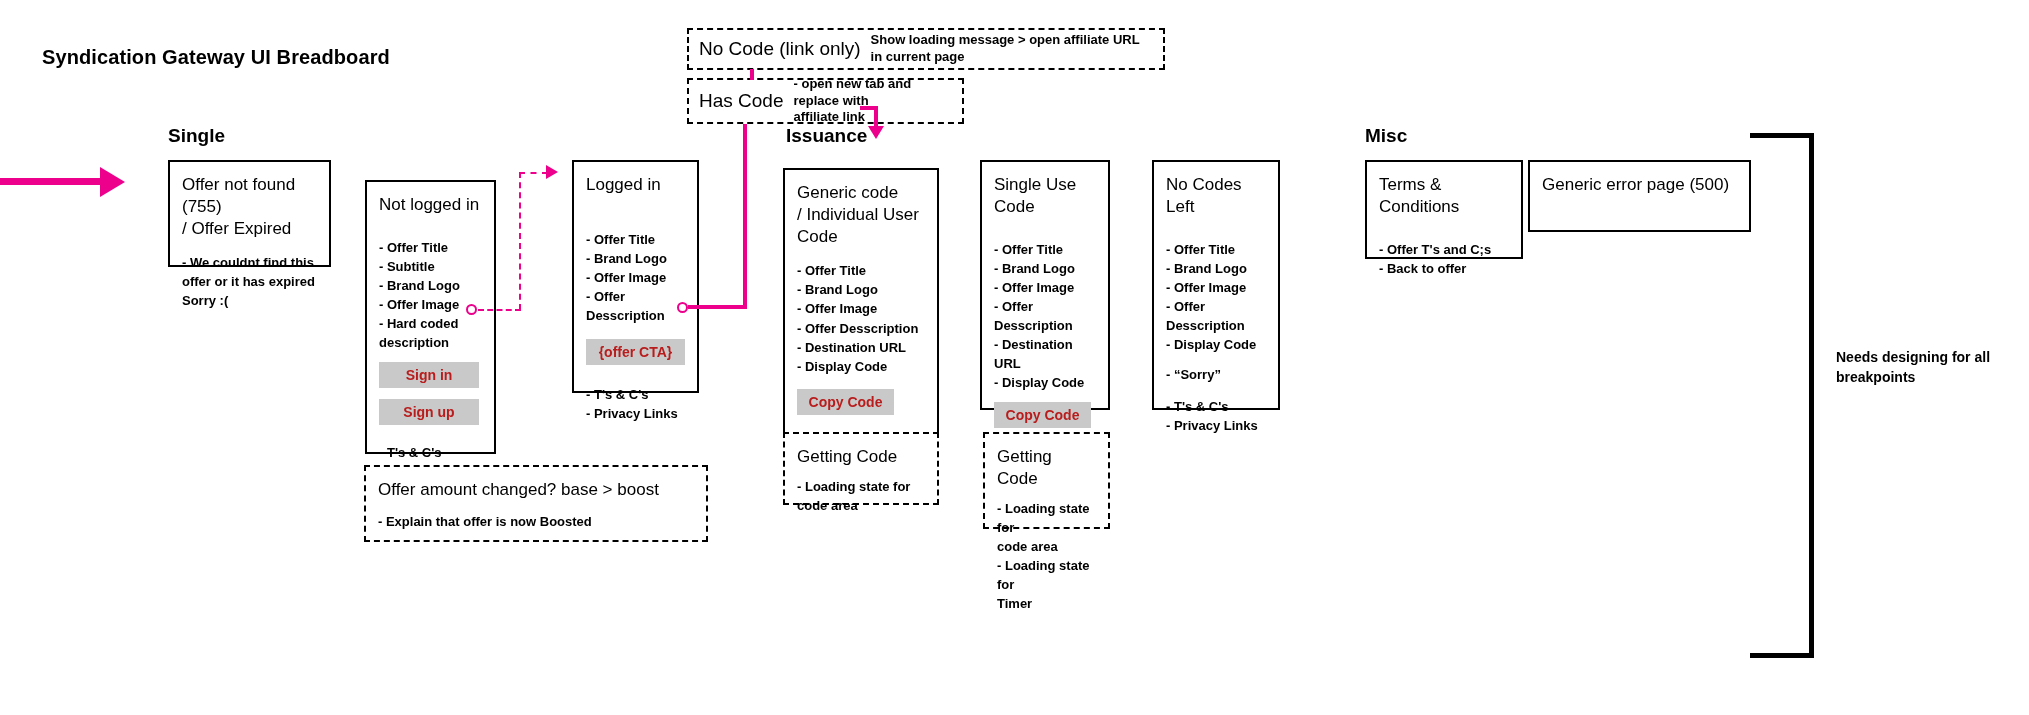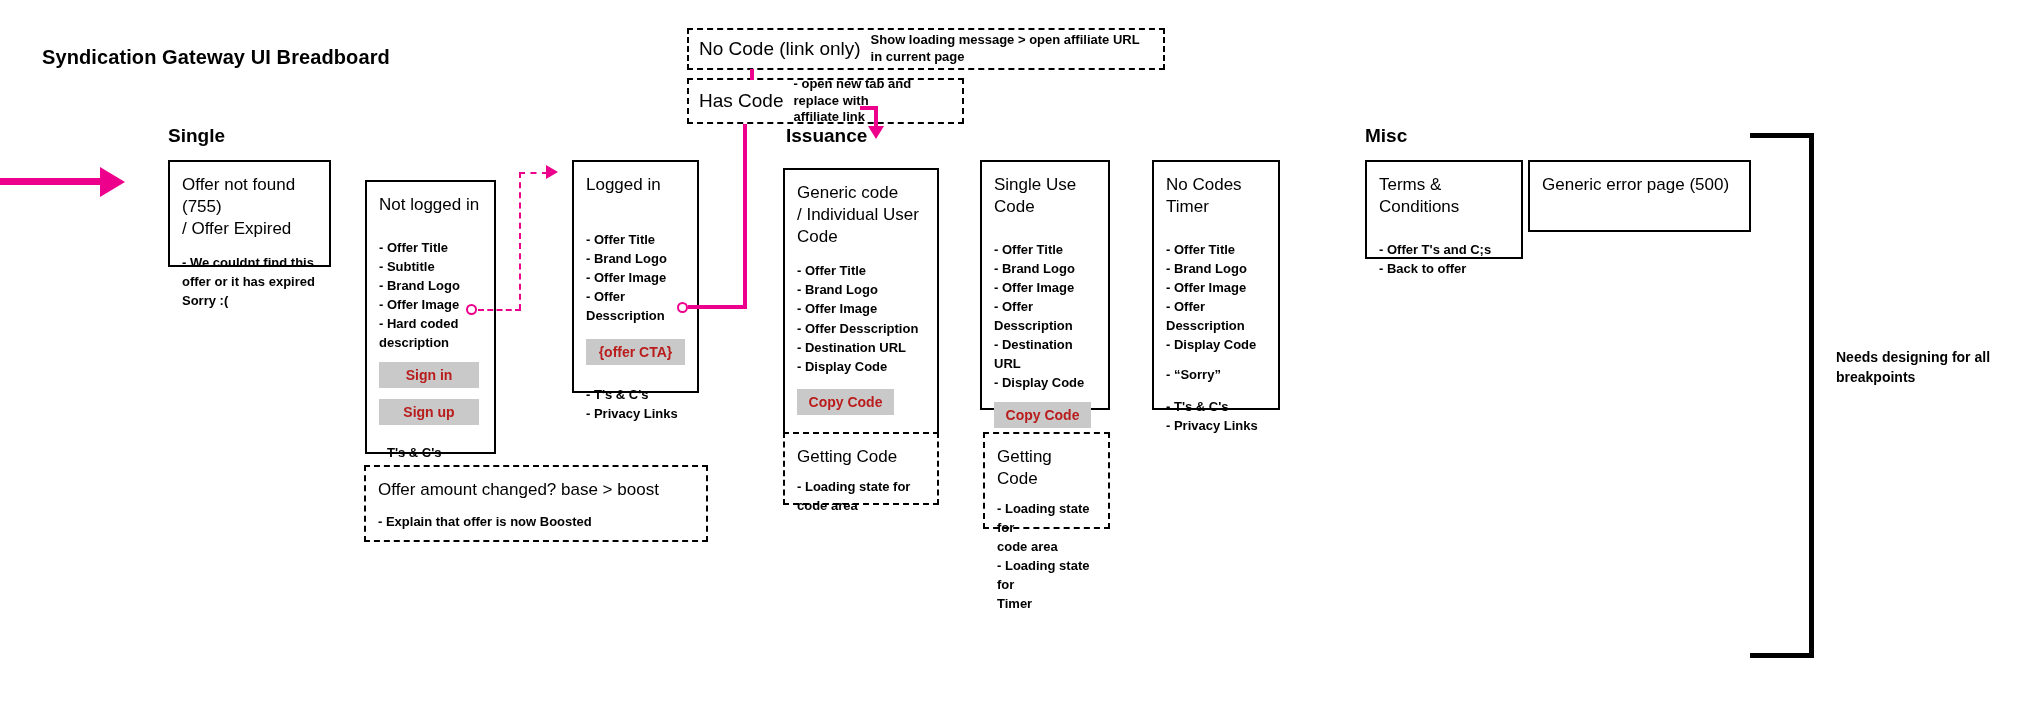--- a/index.html
+++ b/index.html
@@ -235,21 +235,21 @@
     <div style="height:10px;"></div>
     <div class="btn" style="width:97px;">Copy Code</div>
     <div style="height:10px;"></div>
     <div class="card-body">- Code timer</div>
     <div style="height:12px;"></div>
     <div class="card-body">- T's &amp; C's
 - Privacy Links</div>
   </div>
 
   <div class="abs card" style="left:1152px; top:160px; width:128px; height:250px;">
-    <div class="card-title">No Codes Timer</div>
+    <div class="card-title">No Codes Left</div>
     <div class="gap-md"></div>
     <div class="card-body">- Offer Title
 - Brand Logo
 - Offer Image
 - Offer Desscription
 - Display Code</div>
     <div style="height:11px;"></div>
     <div class="card-body">- “Sorry”</div>
     <div style="height:13px;"></div>
     <div class="card-body">- T's &amp; C's

